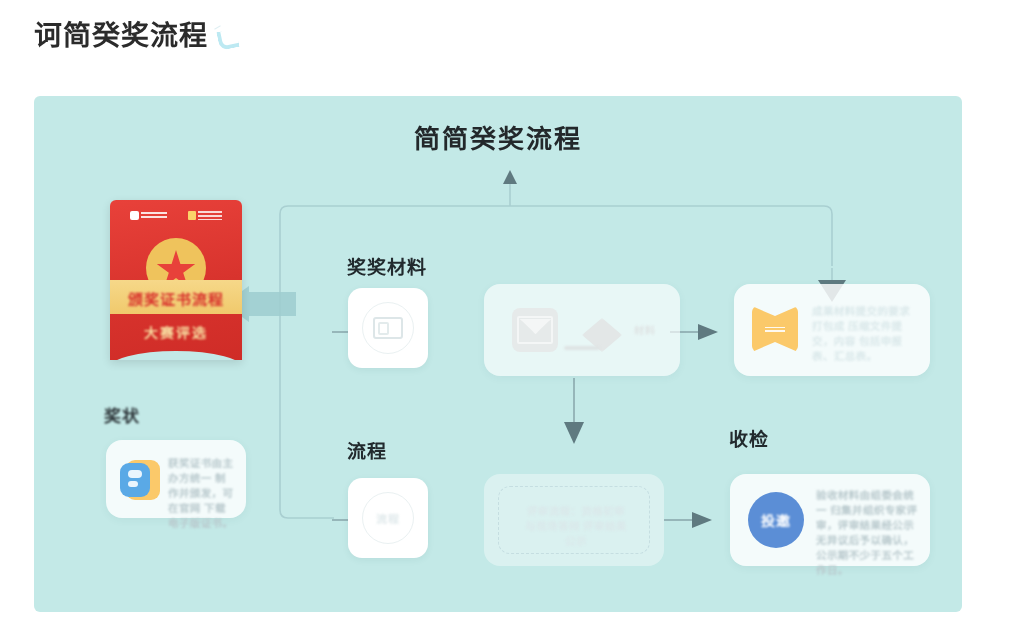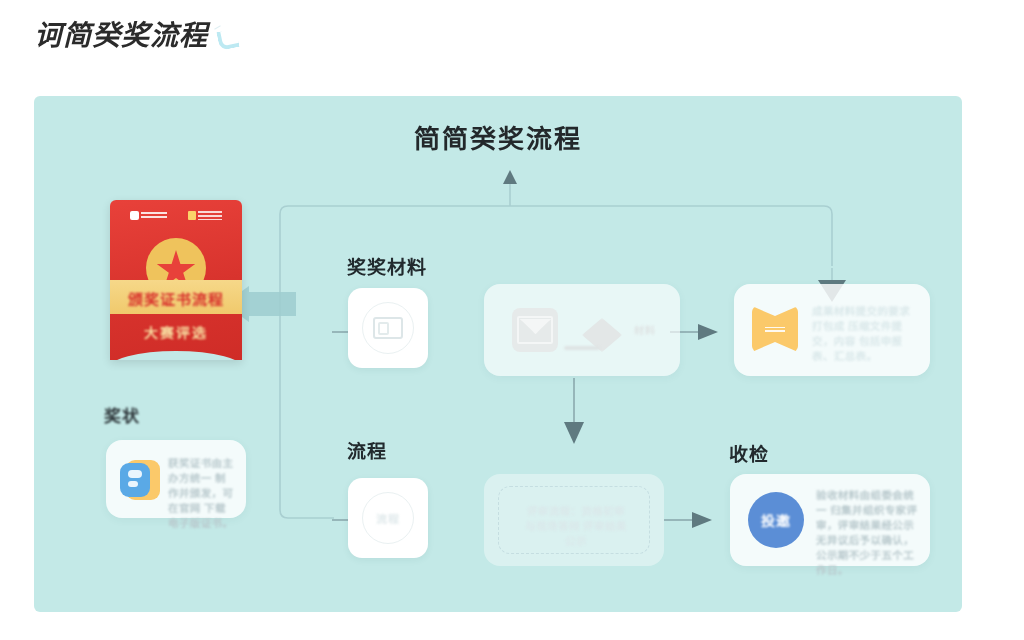--- a/index.html
+++ b/index.html
@@ -17,21 +17,20 @@
   }
 
   
   .page-header {
     position: absolute;
     left: 34px;
     top: 22px;
     display: flex;
     align-items: flex-end;
     gap: 6px;
-    font-style: italic;
   }
   .page-title {
     font-size: 28px;
     font-weight: 700;
     color: #2b2b2b;
     letter-spacing: 1px;
     line-height: 1;
   }
   .title-mark {
     width: 26px;
@@ -484,21 +483,21 @@
       <div class="ribbon-circle"></div>
       <div class="ribbon-star"></div>
       <div class="ribbon-band"></div>
       <div class="ribbon-band-text">颁奖证书流程</div>
       <div class="ribbon-sub-text">大赛评选</div>
     </div>
   </div>
 
   <div class="sec-label" style="left:313px; top:156px;">奖奖材料</div>
   <div class="sec-label" style="left:313px; top:340px;">流程</div>
-  <div class="sec-label" style="left:695px; top:343px;">收检</div>
+  <div class="sec-label" style="left:695px; top:328px;">收检</div>
   <div class="sec-label blurred" style="left:70px; top:306px;">奖状</div>
 
   <div class="icon-card" style="left:314px; top:192px;">
     <div class="ring">
       <div class="card-glyph"></div>
     </div>
   </div>
 
   <div class="panel soft-white" style="left:450px; top:188px; width:196px; height:92px;">
     <div class="tile grey" style="left:28px; top:24px; width:46px; height:44px;">

